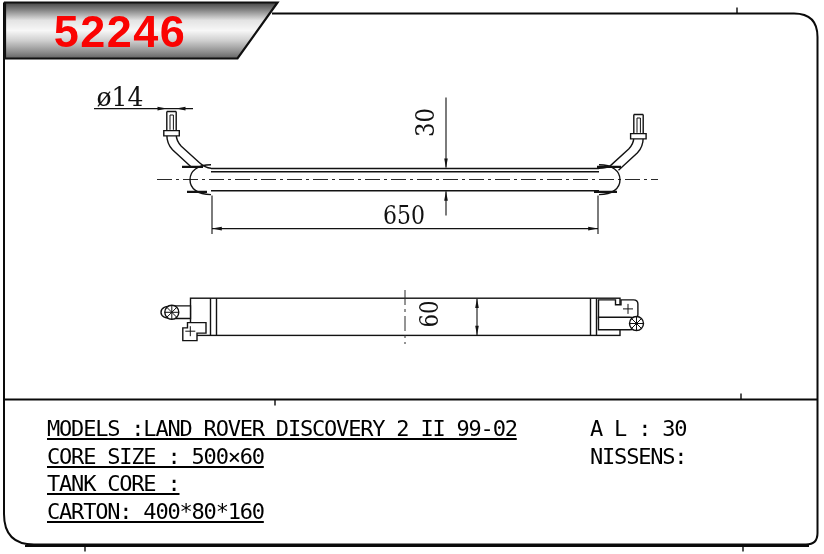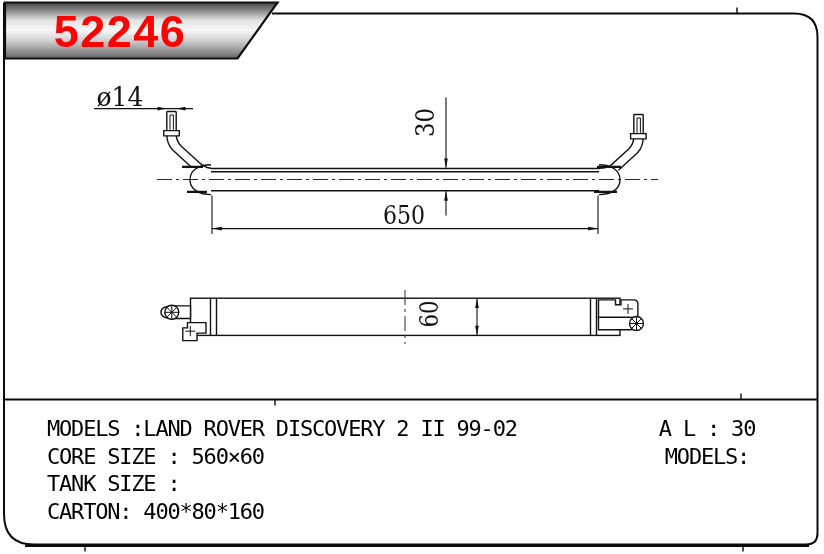--- a/index.html
+++ b/index.html
@@ -19,22 +19,22 @@
   .dimln{stroke:#121212;fill:none;stroke-width:1.1;}
 
   
   .dim{font-family:"DejaVu Serif",serif;font-size:26px;fill:#111;}
   .banner-num{font-family:"Liberation Sans",sans-serif;font-size:45px;font-weight:700;
               fill:#fa0302;letter-spacing:1.5px;}
 
   
   .specs{position:absolute;left:0;top:399px;width:824px;height:146px;display:flex;
          box-sizing:border-box;padding:16px 0 0 47px;}
-  .spec-col-left{width:543px;flex:0 0 auto;}
-  .spec-col-right{flex:1 1 auto;text-align:center;}
+  .spec-col-left{width:543px;flex:0 0 auto;text-decoration:underline;}
+  .spec-col-right{flex:1 1 auto;}
   .spec-line{font-size:22px;line-height:27.6px;letter-spacing:-1.2px;color:#000;
              white-space:pre;}
 </style>
 </head>
 <body>
 
 <div class="page">
 
   <svg width="824" height="554" viewBox="0 0 824 554">
     <defs>
@@ -114,23 +114,23 @@
 
     <g>
       <path d="M5,2.5 L277.5,2.5 L237.5,58.5 L5,58.5 Z" fill="url(#metal)" stroke="#101010" stroke-width="2.2"></path>
       <text class="banner-num" x="120" y="47" text-anchor="middle">52246</text>
     </g>
   </svg>
 
   <div class="specs">
     <div class="spec-col-left">
       <div class="spec-line">MODELS :LAND ROVER DISCOVERY 2 II 99-02</div>
-      <div class="spec-line">CORE SIZE : 560×60</div>
-      <div class="spec-line">TANK SIZE :</div>
+      <div class="spec-line">CORE SIZE : 500×60</div>
+      <div class="spec-line">TANK CORE :</div>
       <div class="spec-line">CARTON: 400*80*160</div>
     </div>
     <div class="spec-col-right">
       <div class="spec-line">A L : 30</div>
-      <div class="spec-line">MODELS:</div>
+      <div class="spec-line">NISSENS:</div>
     </div>
   </div>
 
 </div>
 
 </body></html>

